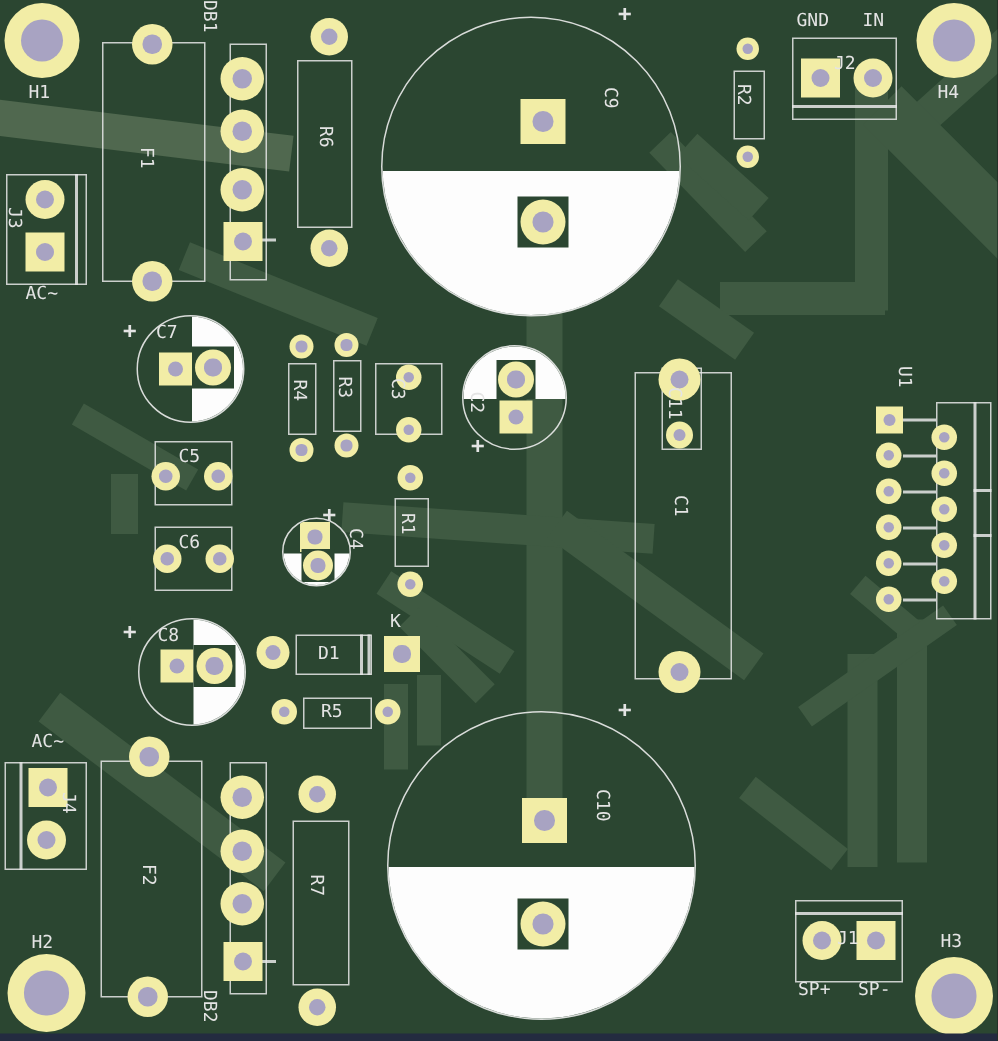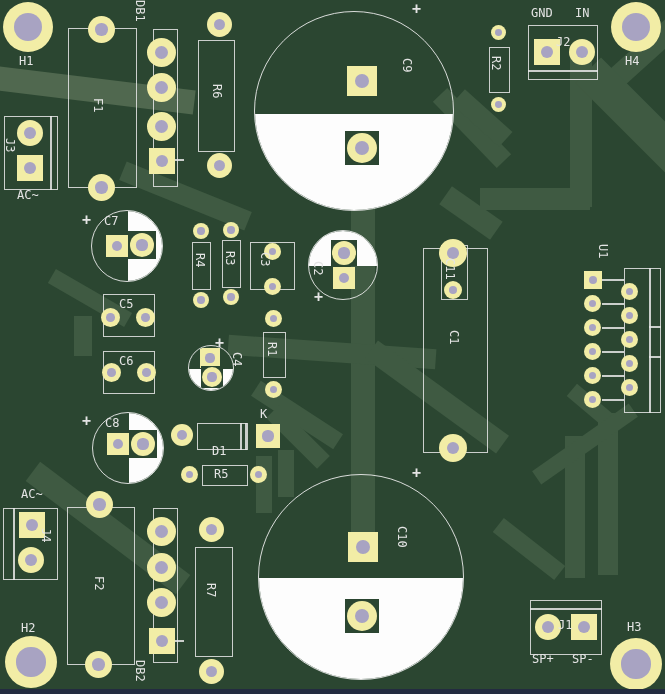--- a/index.html
+++ b/index.html
@@ -239,21 +239,21 @@
   <span class="lbl vlbl" style="left:231px;top:352px;">C4</span>
   <span class="lbl plus" style="left:215px;top:336px;">+</span>
   <span class="lbl vlbl" style="left:266px;top:342px;">R1</span>
 
   <span class="lbl vlbl" style="left:444px;top:258px;">C11</span>
   <span class="lbl vlbl" style="left:448px;top:330px;">C1</span>
   <span class="lbl vlbl" style="left:597px;top:244px;">U1</span>
 
   <span class="lbl" style="left:105px;top:417px;">C8</span>
   <span class="lbl plus" style="left:82px;top:414px;">+</span>
-  <span class="lbl" style="left:212px;top:429px;margin-top:16px;">D1</span>
+  <span class="lbl" style="left:212px;top:429px;">D1</span>
   <span class="lbl" style="left:260px;top:408px;">K</span>
   <span class="lbl" style="left:214px;top:468px;text-align:center;">R5</span>
 
   <span class="lbl" style="left:21px;top:488px;">AC~</span>
   <span class="lbl vlbl" style="left:40px;top:528px;">J4</span>
   <span class="lbl vlbl" style="left:93px;top:576px;">F2</span>
   <span class="lbl vlbl" style="left:134px;top:660px;">DB2</span>
   <span class="lbl vlbl" style="left:205px;top:583px;">R7</span>
 
   <span class="lbl vlbl" style="left:396px;top:526px;">C10</span>

